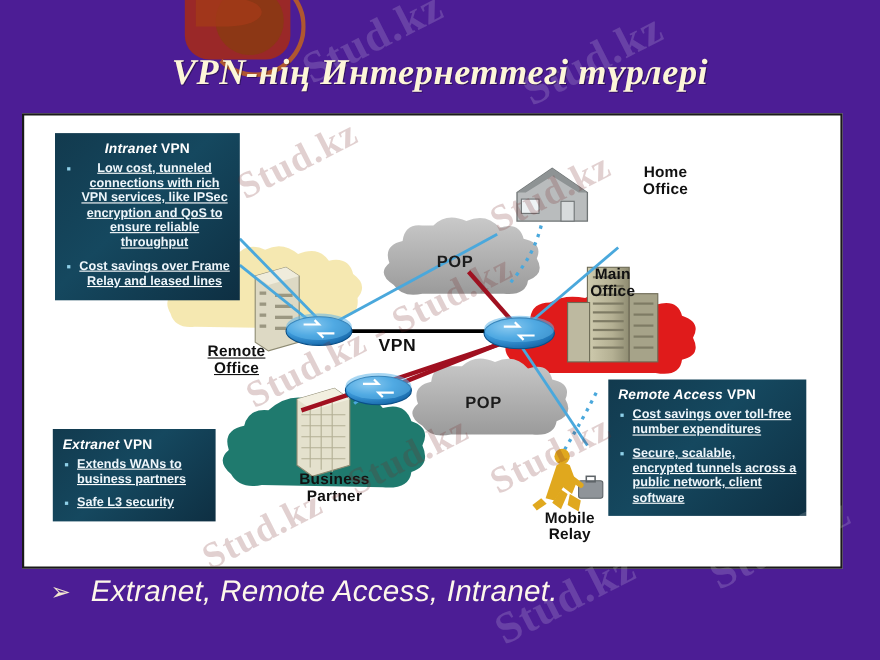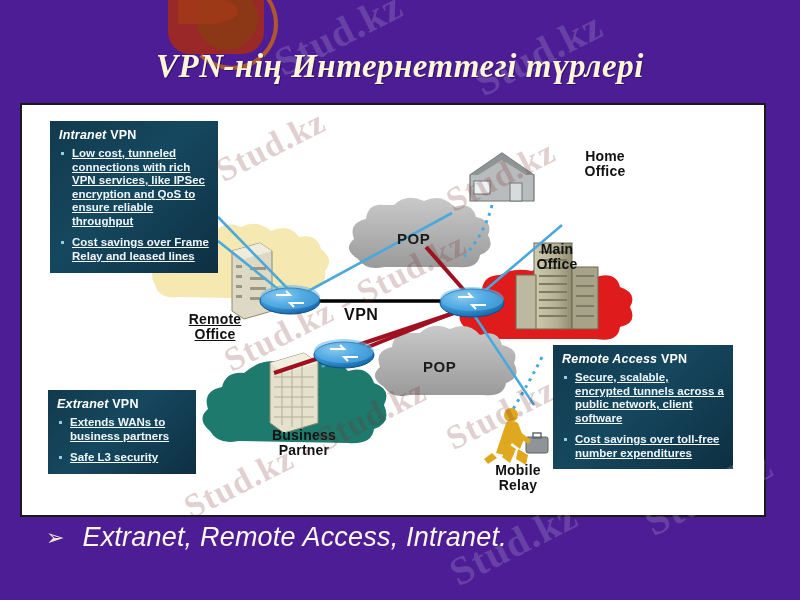--- a/index.html
+++ b/index.html
@@ -136,21 +136,21 @@
     color: #eef6fb;
   }
   .infobox li:last-child { margin-bottom: 0; }
   .infobox li::before {
     content: "";
     position: absolute;
     left: 2px; top: 5px;
     width: 3px; height: 3px;
     background: #8fd0e8;
   }
-  #box-intranet { left: 28px;  top: 16px;  width: 168px; }
+  #box-intranet { left: 28px;  top: 16px;  width: 168px; text-align: center; }
   #box-extranet { left: 26px;  top: 285px; width: 148px; }
   #box-remote   { left: 531px; top: 240px; width: 180px; }
   .cloudlbl {
     position: absolute;
     font-weight: bold;
     font-size: 14px;
     color: #111;
     text-align: center;
     z-index: 12;
     line-height: 1.08;
@@ -405,22 +405,22 @@
           <li>Safe L3 security</li>
         </ul>
       </div>
 
       <div class="infobox" id="box-remote">
         <div class="ttl">
           <span>Remote Access</span>
           <span class="plain">VPN</span>
         </div>
         <ul>
+          <li>Cost savings over toll-free number expenditures</li>
           <li>Secure, scalable, encrypted tunnels across a public network, client software</li>
-          <li>Cost savings over toll-free number expenditures</li>
         </ul>
       </div>
 
       <div class="wm-layer">
         <div class="wm dark" style="left:190px; top:22px; font-size:34px;">Stud.kz</div>
         <div class="wm dark" style="left:420px; top:52px; font-size:34px;">Stud.kz</div>
         <div class="wm dark" style="left:190px; top:178px; font-size:34px;">Stud.kz - Stud.kz</div>
         <div class="wm dark" style="left:150px; top:325px; font-size:34px;">Stud.kz - Stud.kz</div>
         <div class="wm dark" style="left:420px; top:290px; font-size:34px;">Stud.kz</div>
       </div>

